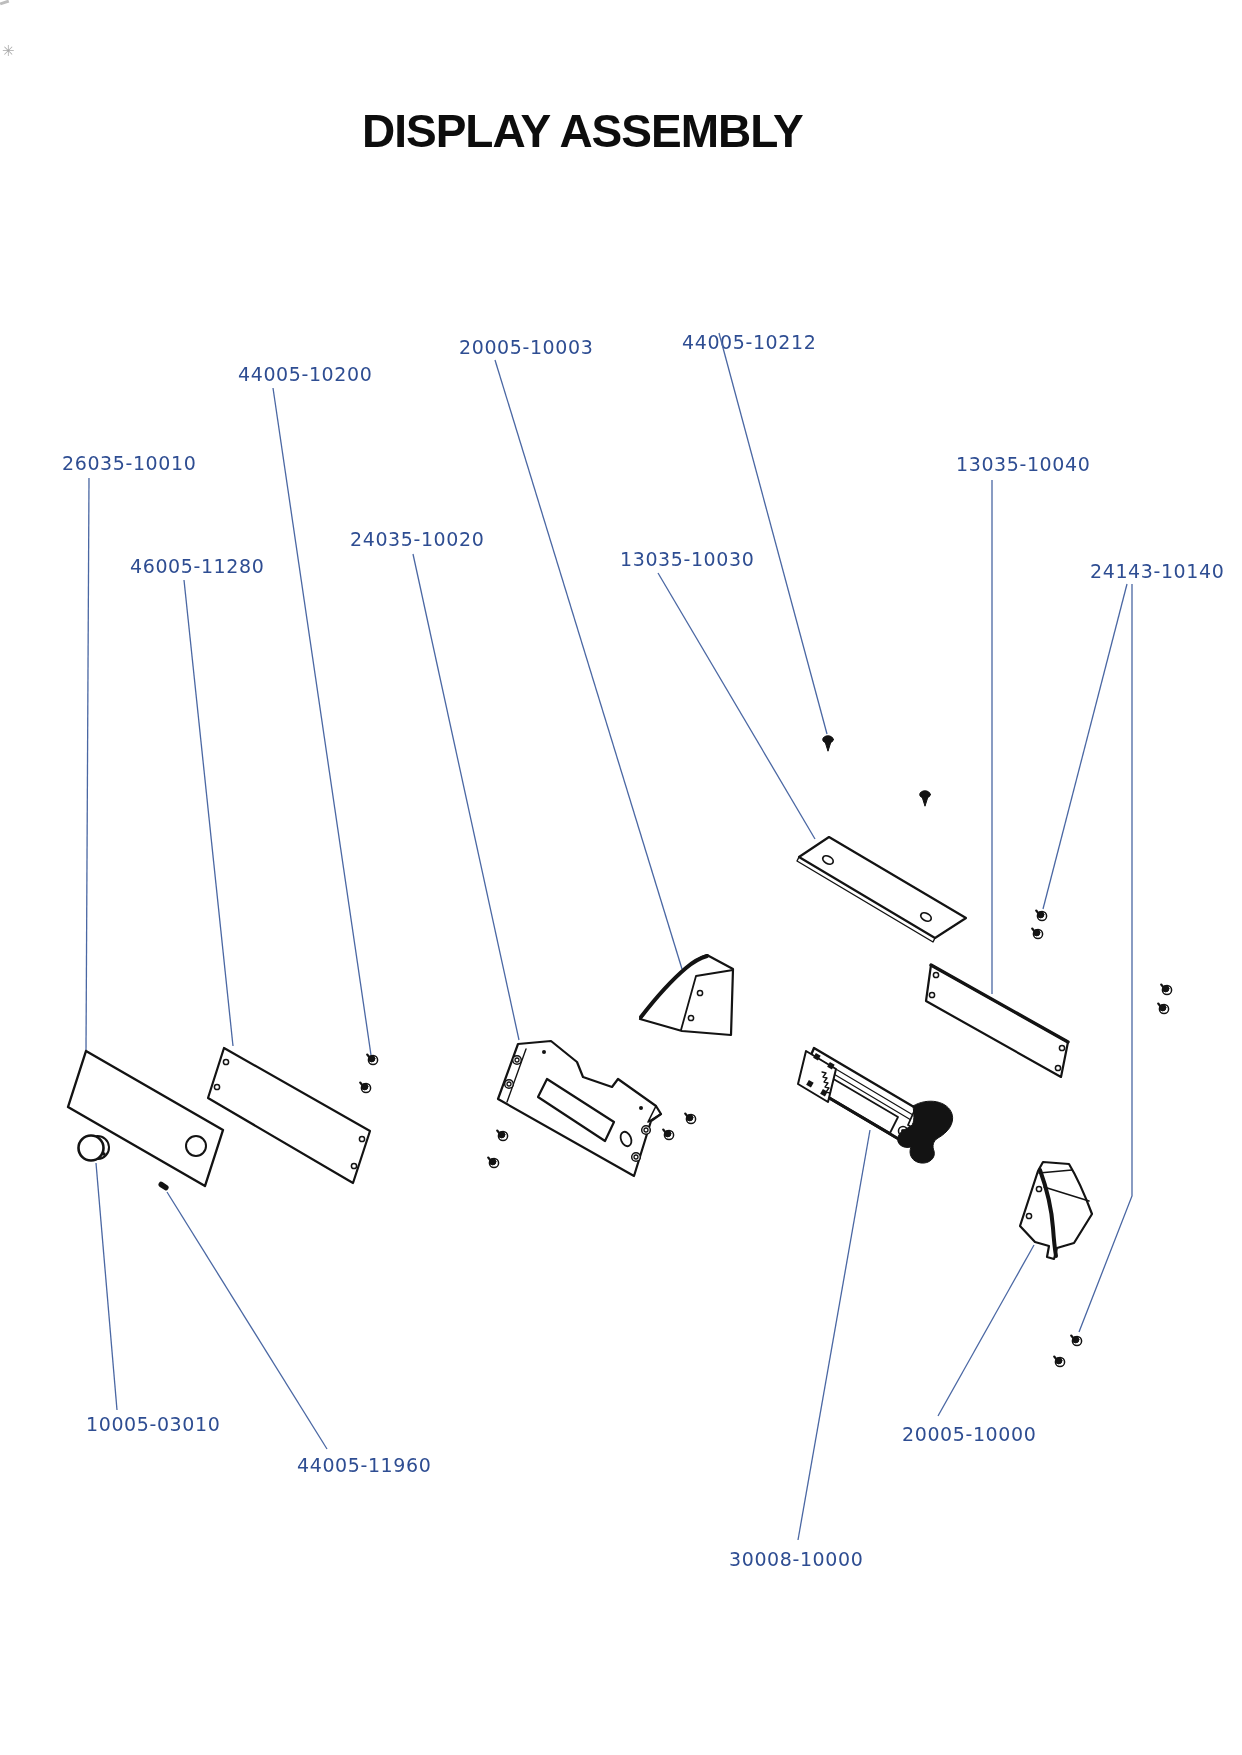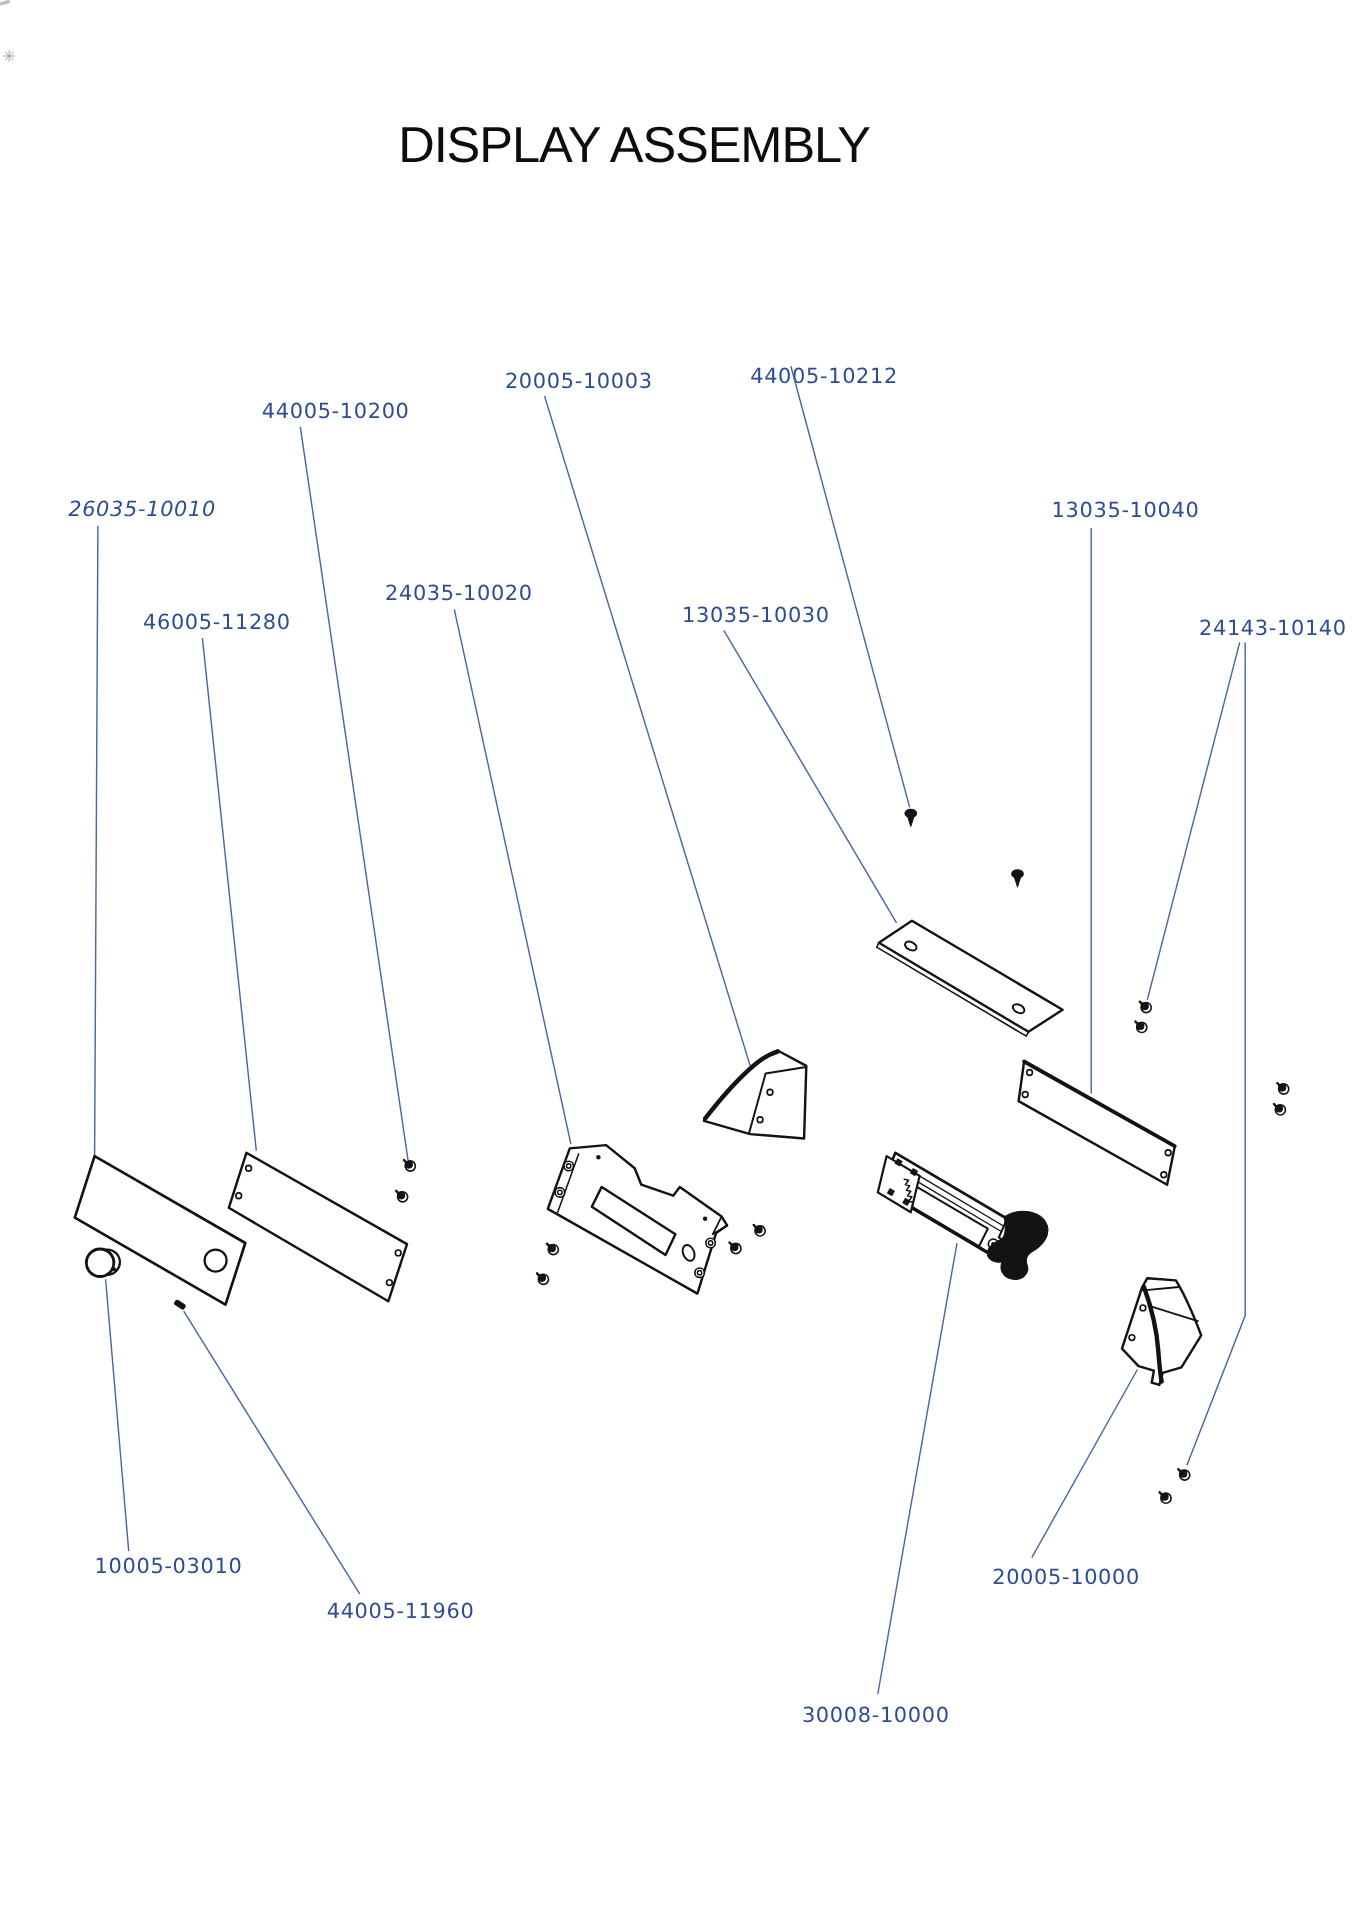--- a/index.html
+++ b/index.html
@@ -7,21 +7,21 @@
     position:relative;
     width:1242px;height:1755px;
     background:#ffffff;
     overflow:hidden;
     font-family:"Liberation Sans", sans-serif;
   }
   .title{
     position:absolute;
     left:362px;top:104px;
     font-size:46px;
-    font-weight:normal;
+    font-weight:bold;
     letter-spacing:-1px;
     color:#0d0d0d;
     font-family:"Liberation Sans", sans-serif;
   }
   .part-label{
     position:absolute;
     font-size:19px;
     letter-spacing:0.6px;
     color:var(--label-color,#2e4d92);
     white-space:nowrap;
@@ -52,21 +52,21 @@
 <body>
 
 <div class="page">
 
   <div class="corner-smudge"></div>
   <div class="watermark">✳</div>
 
   <div class="title">DISPLAY ASSEMBLY</div>
 
   <div id="labels">
-      <div class="part-label" style="left: 62px; top: 452px; font-style: italic;">26035-10010</div>
+      <div class="part-label" style="left: 62px; top: 452px;">26035-10010</div>
       <div class="part-label" style="left: 130px; top: 555px;">46005-11280</div>
       <div class="part-label" style="left: 238px; top: 363px;">44005-10200</div>
       <div class="part-label" style="left: 350px; top: 528px;">24035-10020</div>
       <div class="part-label" style="left: 459px; top: 336px;">20005-10003</div>
       <div class="part-label" style="left: 620px; top: 548px;">13035-10030</div>
       <div class="part-label" style="left: 682px; top: 309px; margin-top: 22px;">44005-10212</div>
       <div class="part-label" style="left: 956px; top: 453px;">13035-10040</div>
       <div class="part-label" style="left: 1090px; top: 560px;">24143-10140</div>
       <div class="part-label" style="left: 86px; top: 1413px;">10005-03010</div>
       <div class="part-label" style="left: 297px; top: 1454px;">44005-11960</div>

